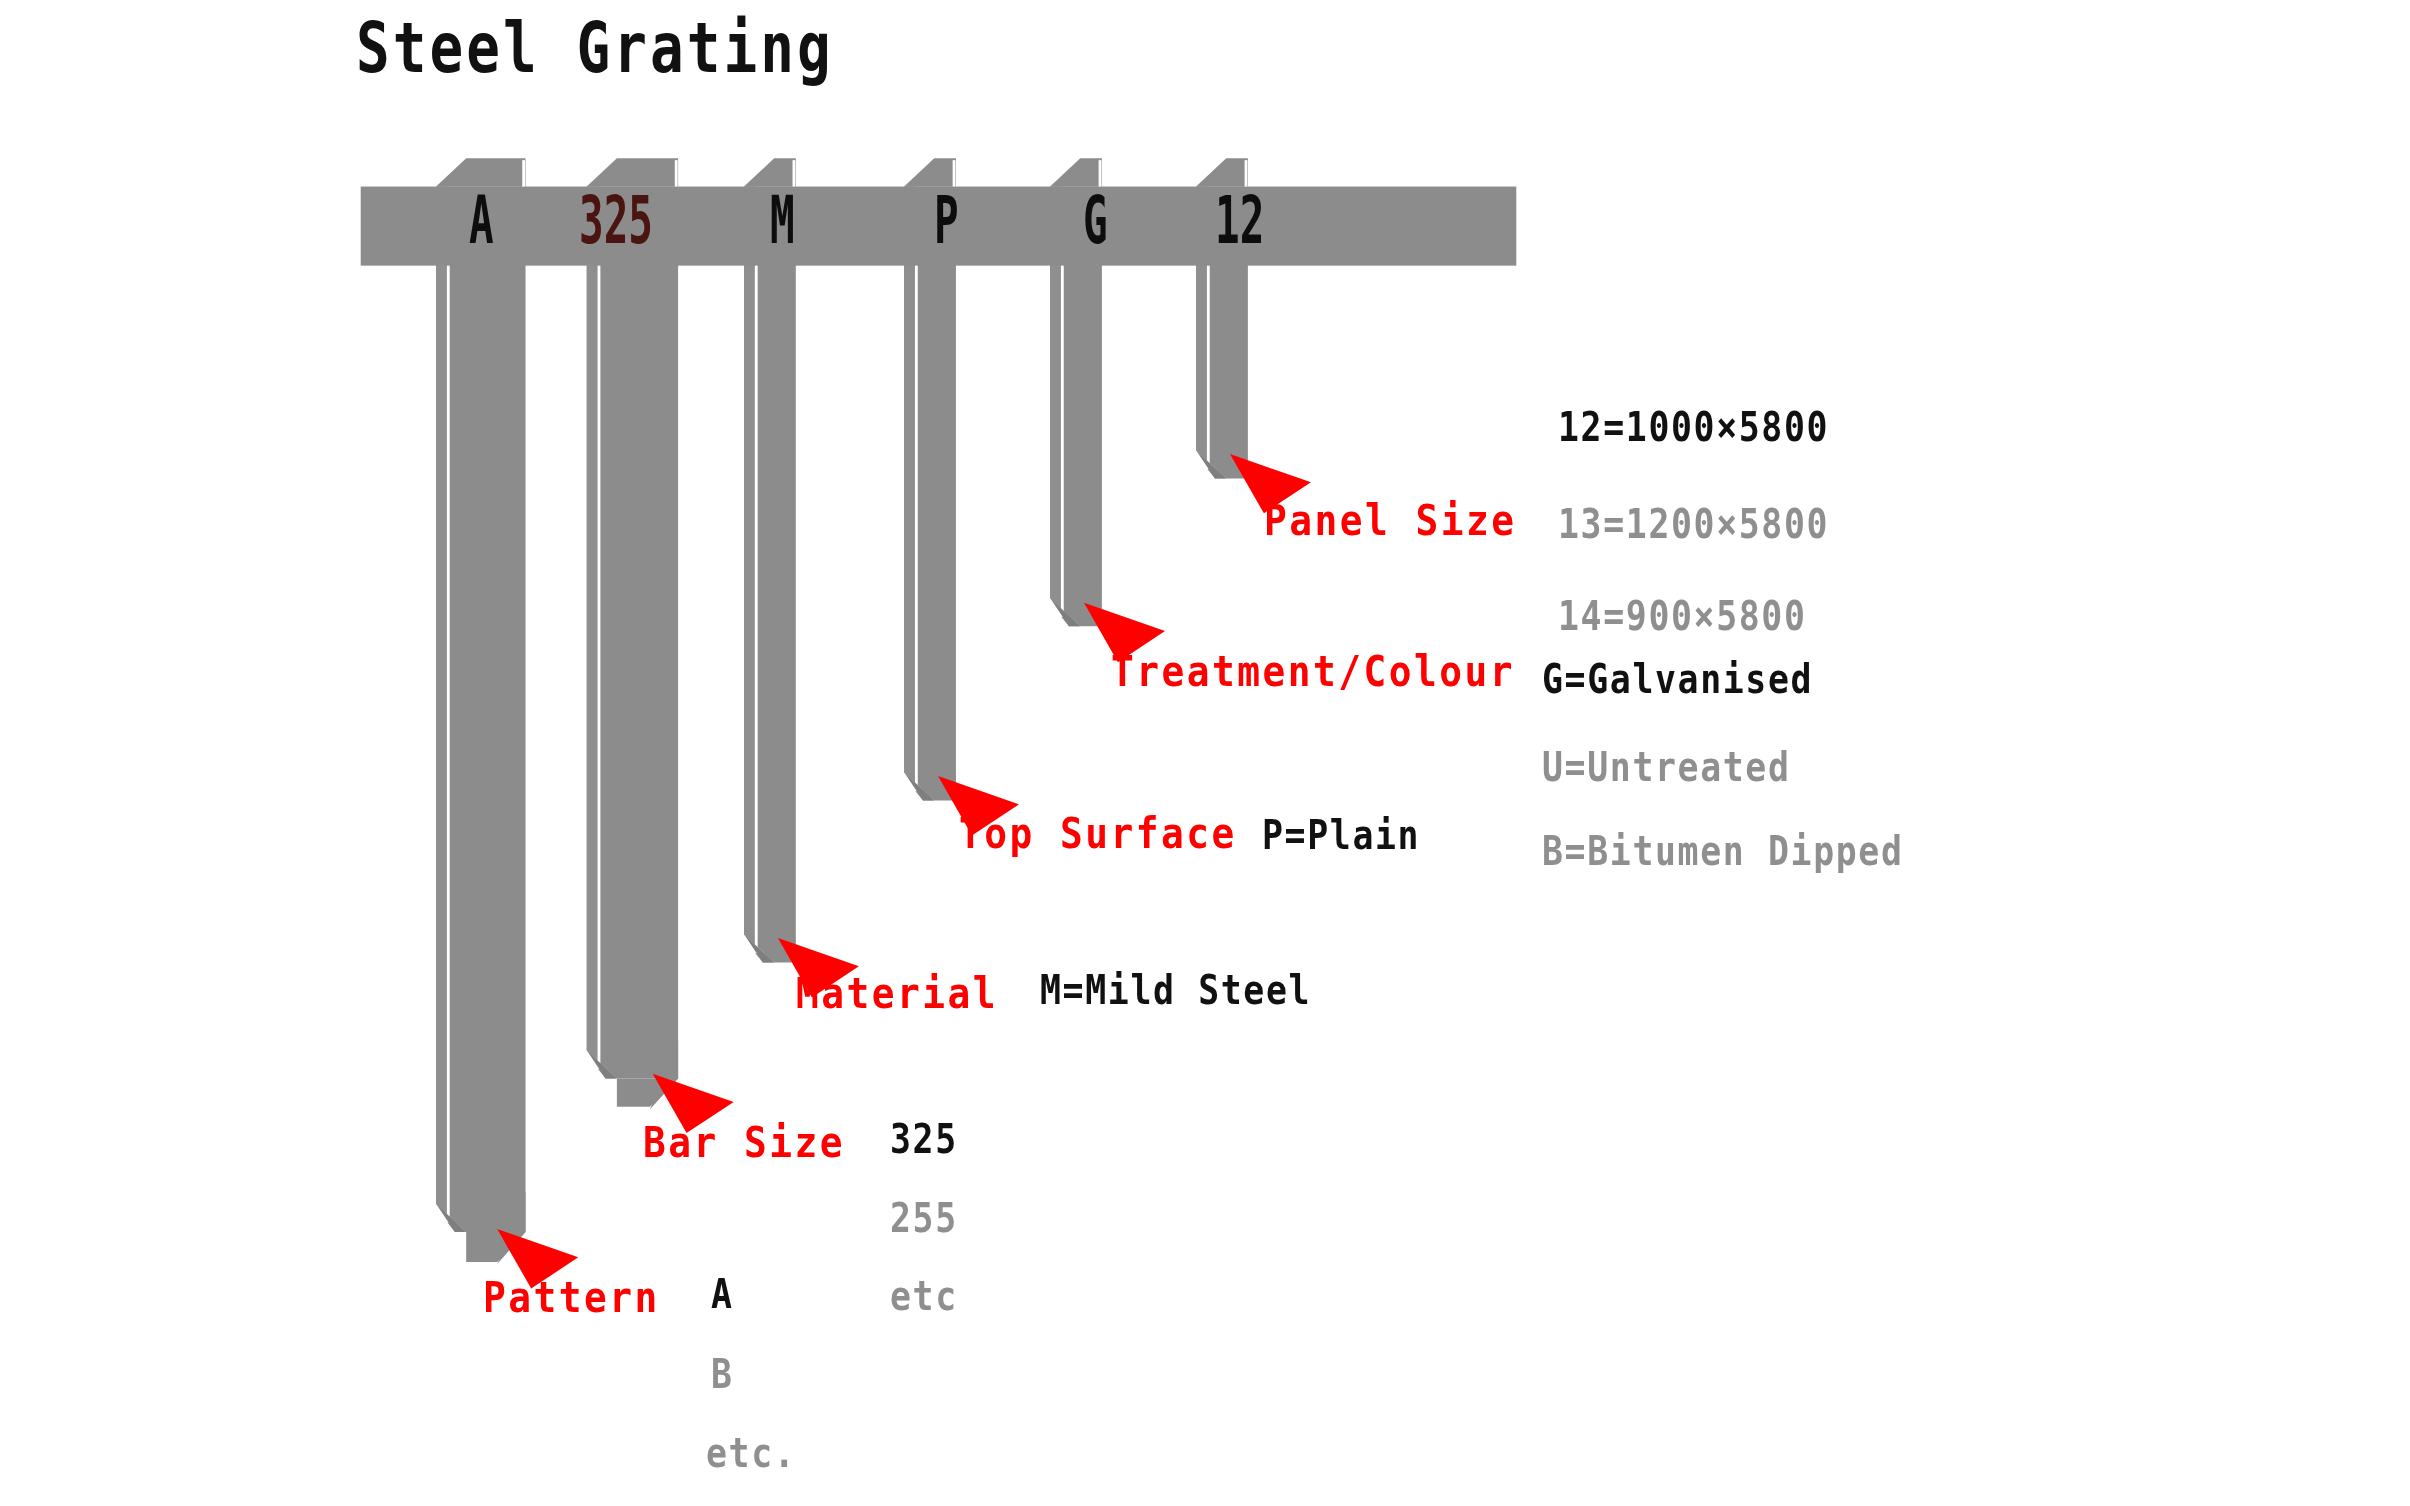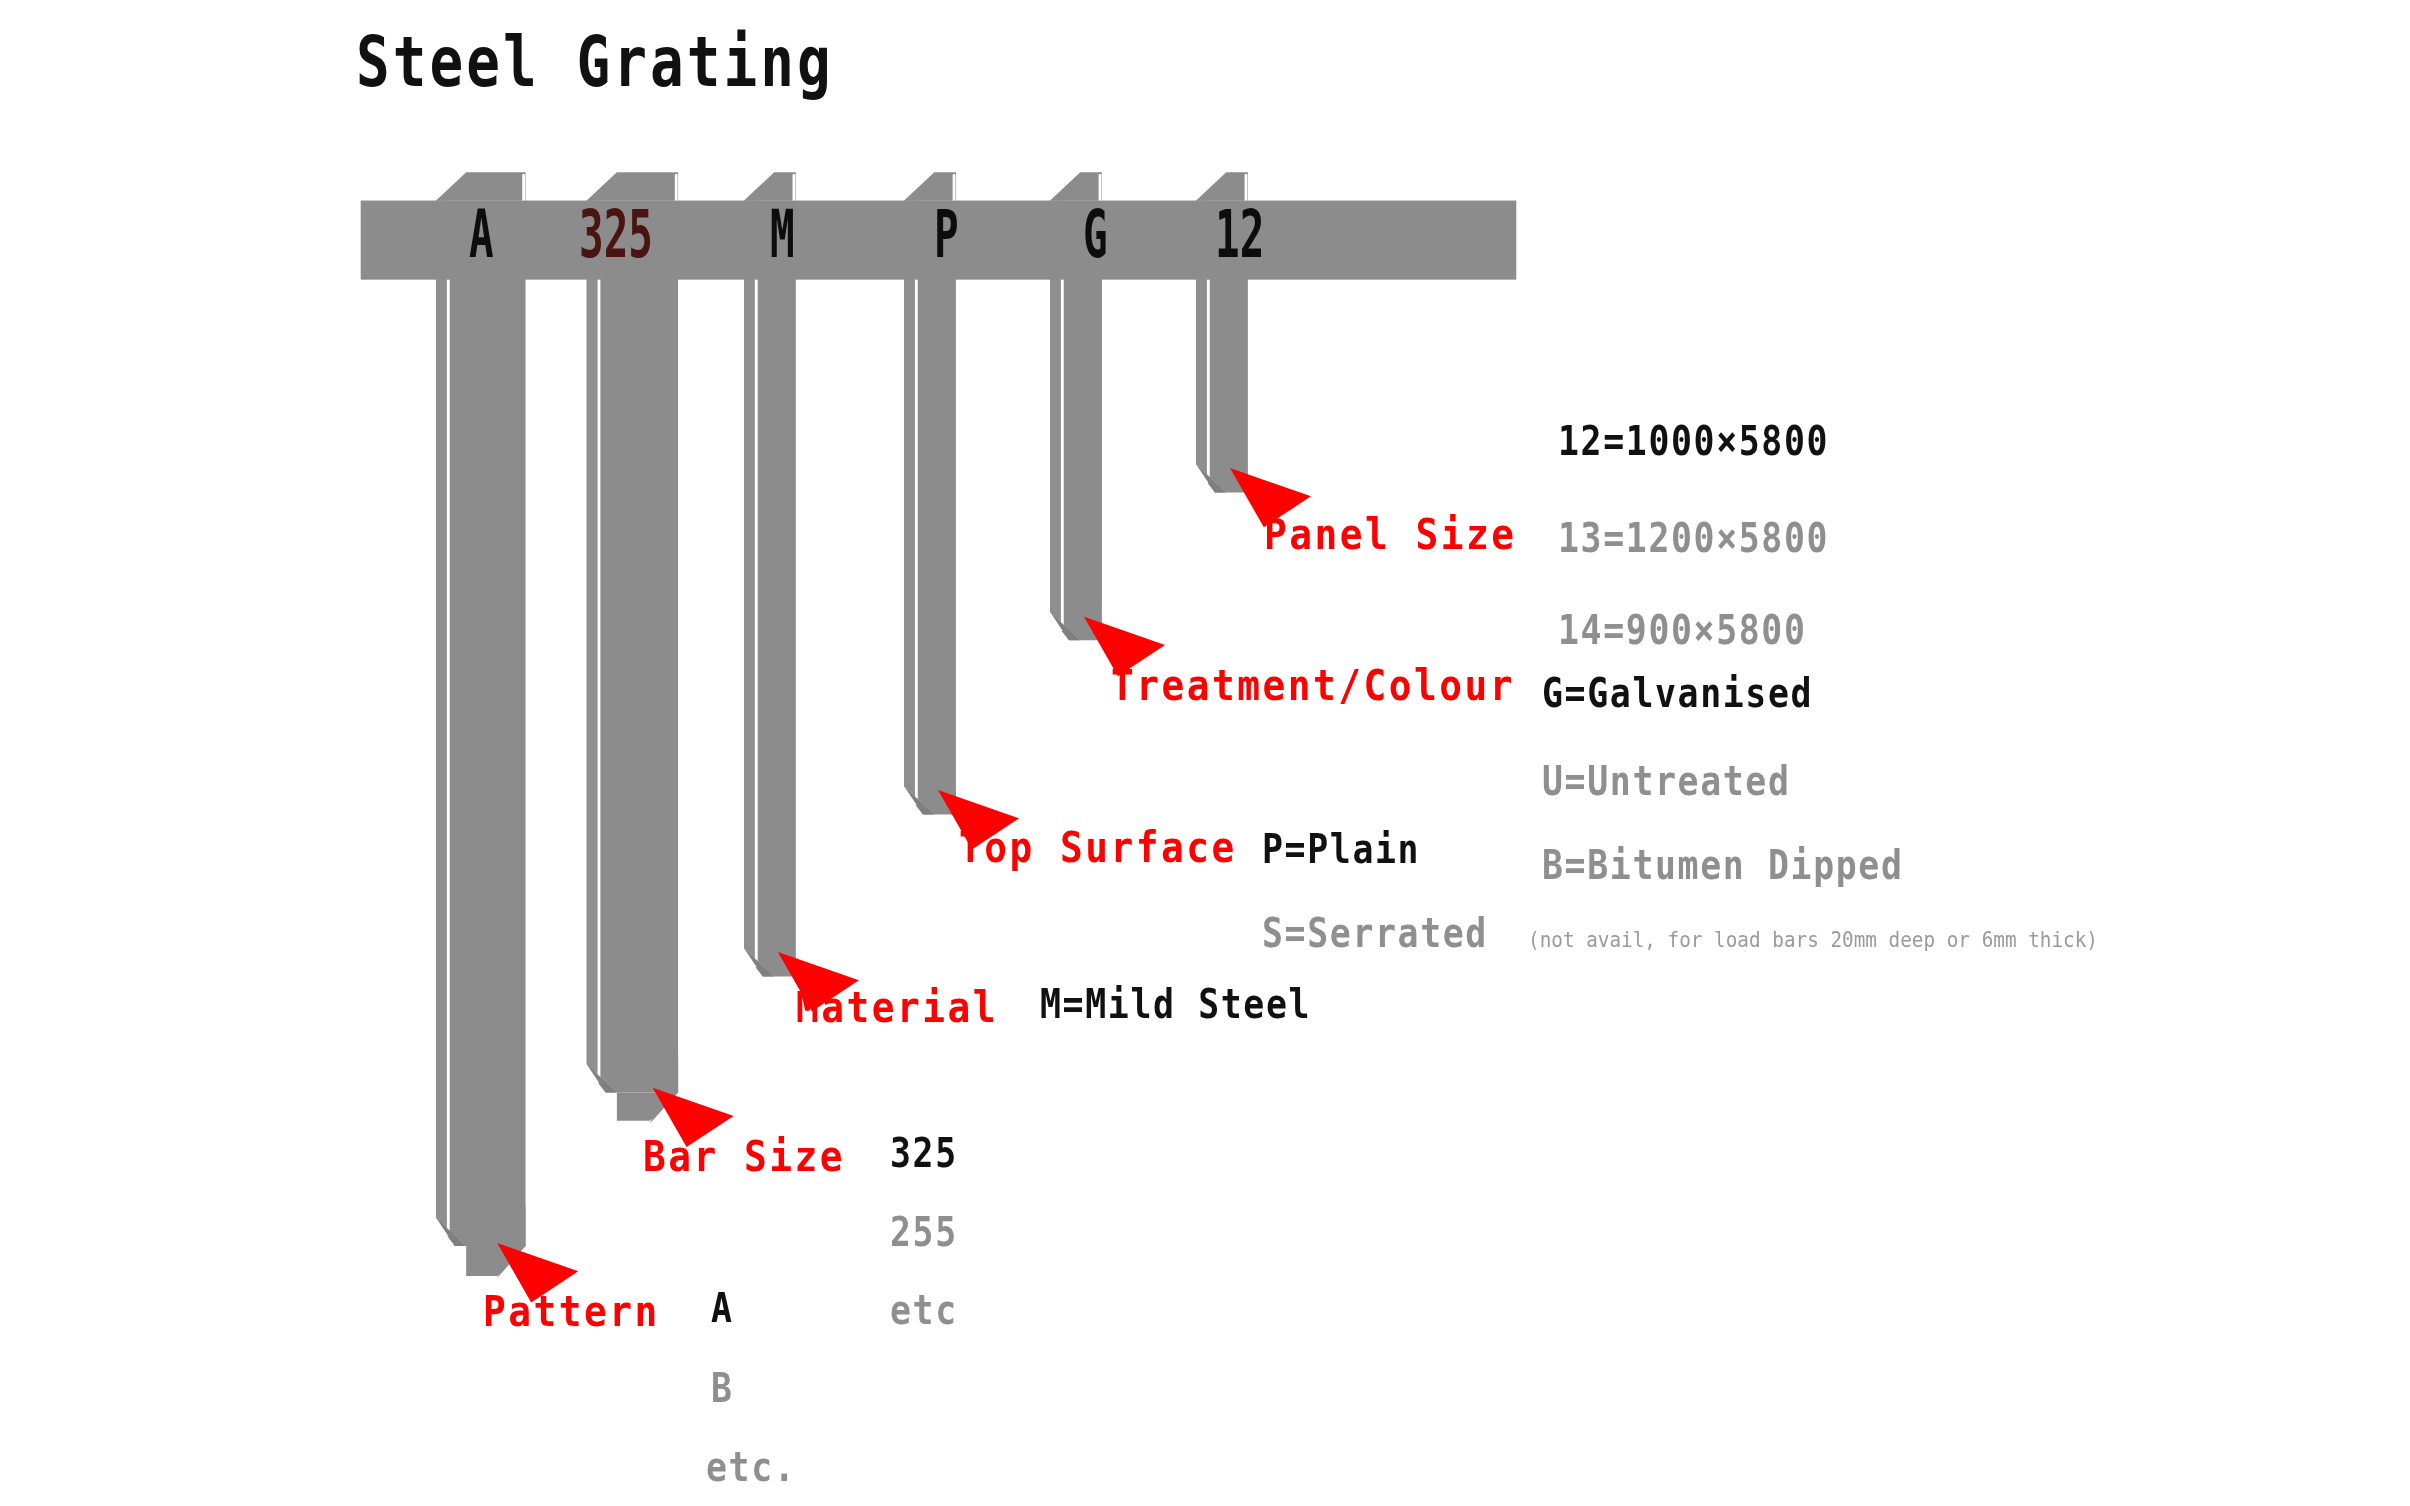--- a/index.html
+++ b/index.html
@@ -11,21 +11,21 @@
     width: 2411px;
     height: 1507px;
     position: relative;
     overflow: hidden;
     font-family: "DejaVu Sans Mono", "Liberation Mono", monospace;
     -webkit-font-smoothing: none;
   }
 
   #stage {
     position: absolute;
-    left: 0; top: 14px;
+    left: 0; top: 0;
     width: 2411px;
     height: 1476px;
   }
 
   
   .title {
     position: absolute;
     left: 356px;
     top: 7.5px;
     font-size: 70px;
@@ -235,23 +235,20 @@
   <div class="lbl lbl-red" style="left:483px; top:1276px;">Pattern</div>
 
   <div class="opt active" style="left:1558px; top:407px;">12=1000×5800</div>
   <div class="opt muted" style="left:1558px; top:504px;">13=1200×5800</div>
   <div class="opt muted" style="left:1558px; top:596px;">14=900×5800</div>
 
   <div class="opt active" style="left:1542px; top:659px;">G=Galvanised</div>
   <div class="opt muted" style="left:1542px; top:747px;">U=Untreated</div>
   <div class="opt muted" style="left:1542px; top:831px;">B=Bitumen Dipped</div>
 
-  <div class="serrated-wrap" style="left:1262px; top:899px;">
-    <span class="serrated-main">S=Serrated</span><span class="serrated-note">(not avail, for load bars 20mm deep or 6mm thick)</span>
-  </div>
 
   <div class="opt-plain active" style="left:1262px; top:815px;">P=Plain</div>
 
   <div class="opt-plain active" style="left:1040px; top:970px;">M=Mild Steel</div>
 
   <div class="opt active" style="left:890px; top:1119px;">325</div>
   <div class="opt muted" style="left:890px; top:1198px;">255</div>
   <div class="opt muted" style="left:890px; top:1276px;">etc</div>
 
   <div class="opt active" style="left:711px; top:1274px;">A</div>

